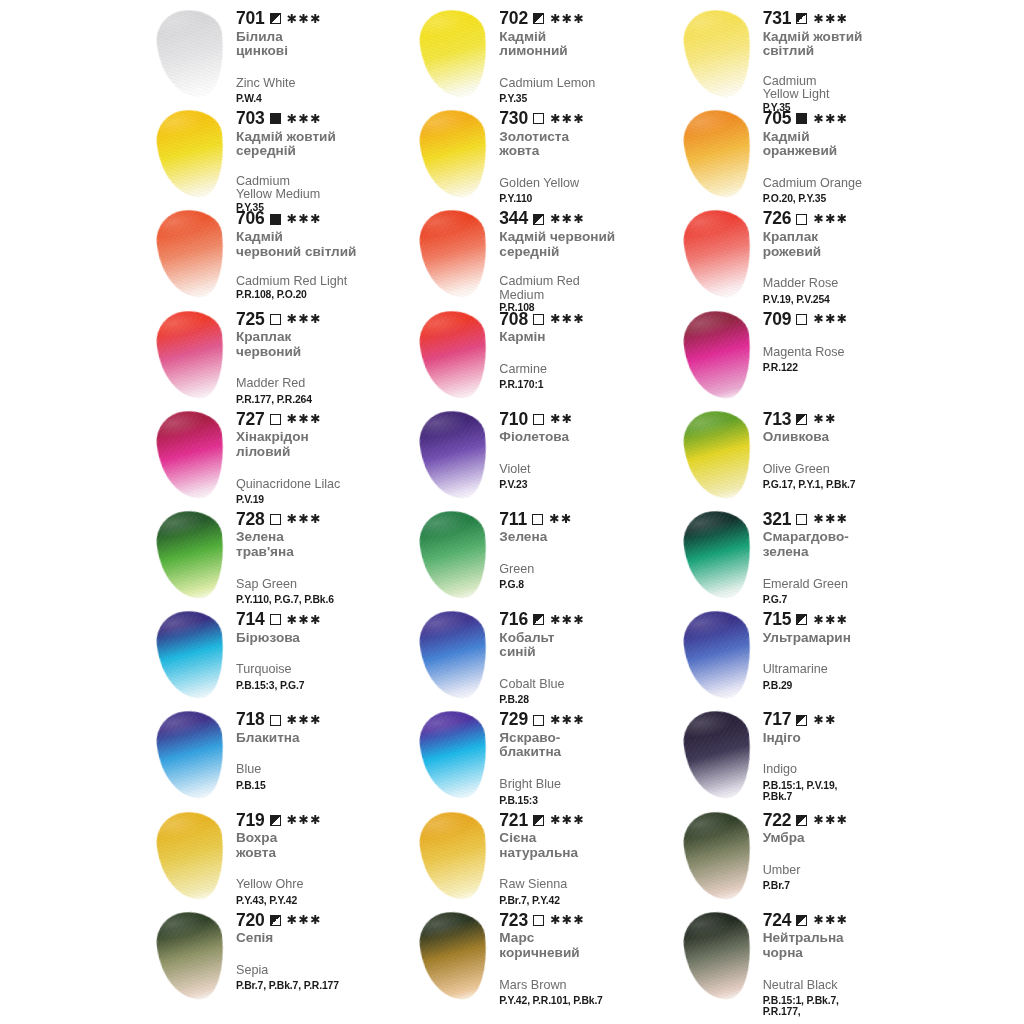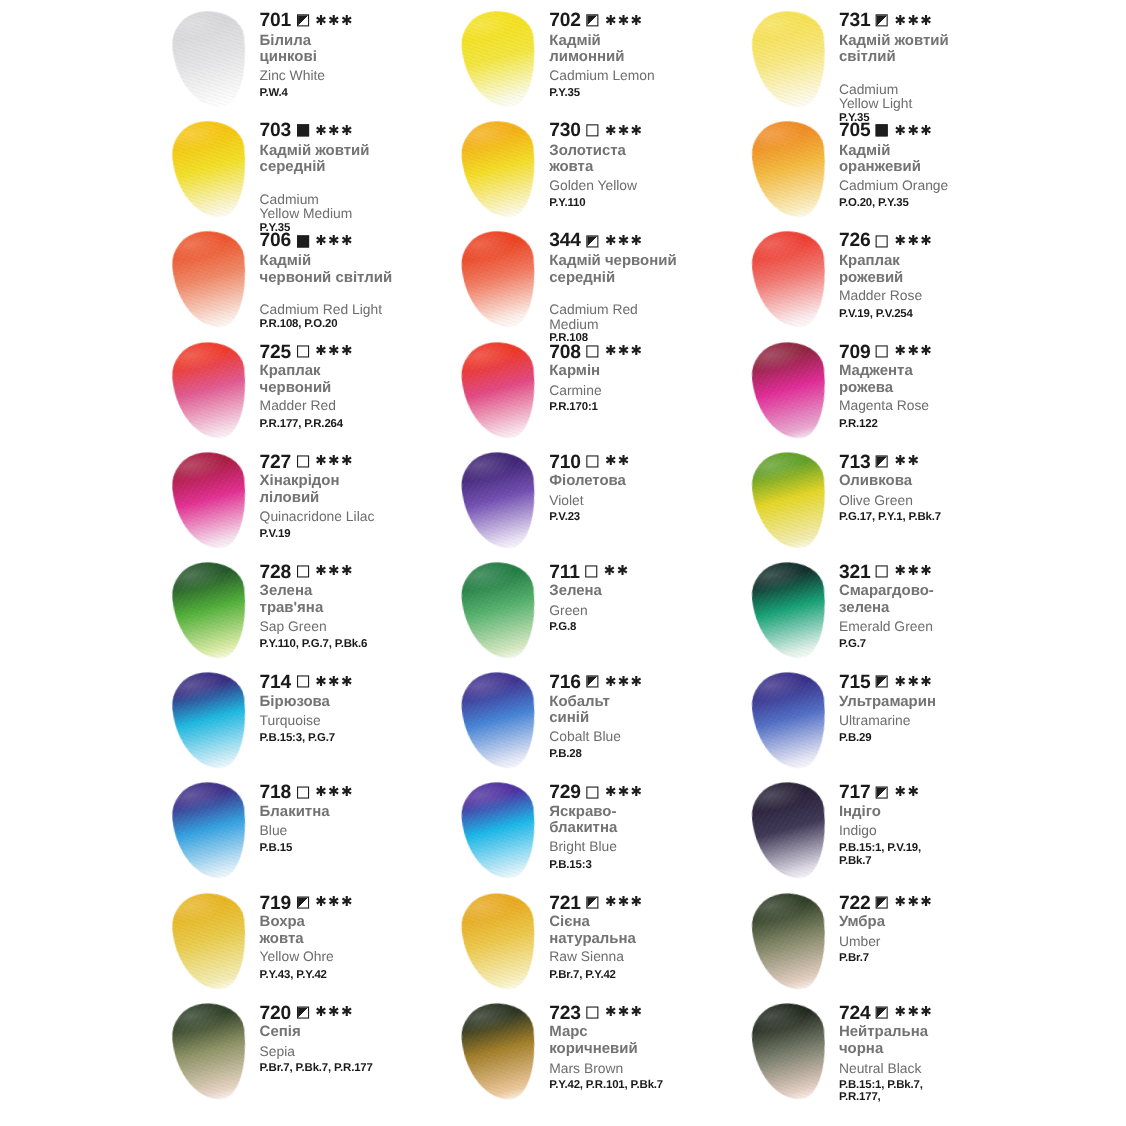--- a/index.html
+++ b/index.html
@@ -109,21 +109,21 @@
     color: #737373;
     line-height: 1.08;
     margin: 1px 0 0 0;
     white-space: pre-line;
   }
   .name-en {
     font-size: 12.6px;
     font-weight: 400;
     color: #6d6d6d;
     line-height: 1.06;
-    margin-top: 4px;
+    margin-top: 18px;
     white-space: pre-line;
   }
   .pigment {
     font-size: 10.4px;
     font-weight: 700;
     color: #1a1a1a;
     line-height: 1.1;
     margin-top: 3px;
     white-space: pre-line;
     letter-spacing: -0.15px;
@@ -341,22 +341,20 @@
       <div class="blob" style="background: linear-gradient(171deg, rgb(142, 31, 60) 0%, rgb(142, 31, 60) 18%, rgb(224, 38, 148) 48%, rgb(233, 169, 208) 88%, rgba(255, 255, 255, 0) 100%);">
         <div class="blob-grain"></div>
       </div>
     </div>
     <div class="info">
       <div class="code-line">
         <span class="code">709</span>
         <span class="opacity-box empty"></span>
         <span class="stars">✱✱✱</span>
       </div>
-      <div class="name-ua">Маджента
-рожева</div>
       <div class="name-en">Magenta Rose</div>
       <div class="pigment">P.R.122</div>
     </div>
       </div>
       <div class="swatch-card">
     <div class="blob-wrap">
       <div class="blob" style="background: linear-gradient(171deg, rgb(168, 23, 63) 0%, rgb(168, 23, 63) 18%, rgb(226, 42, 143) 48%, rgb(246, 220, 236) 88%, rgba(255, 255, 255, 0) 100%);">
         <div class="blob-grain"></div>
       </div>
     </div>

